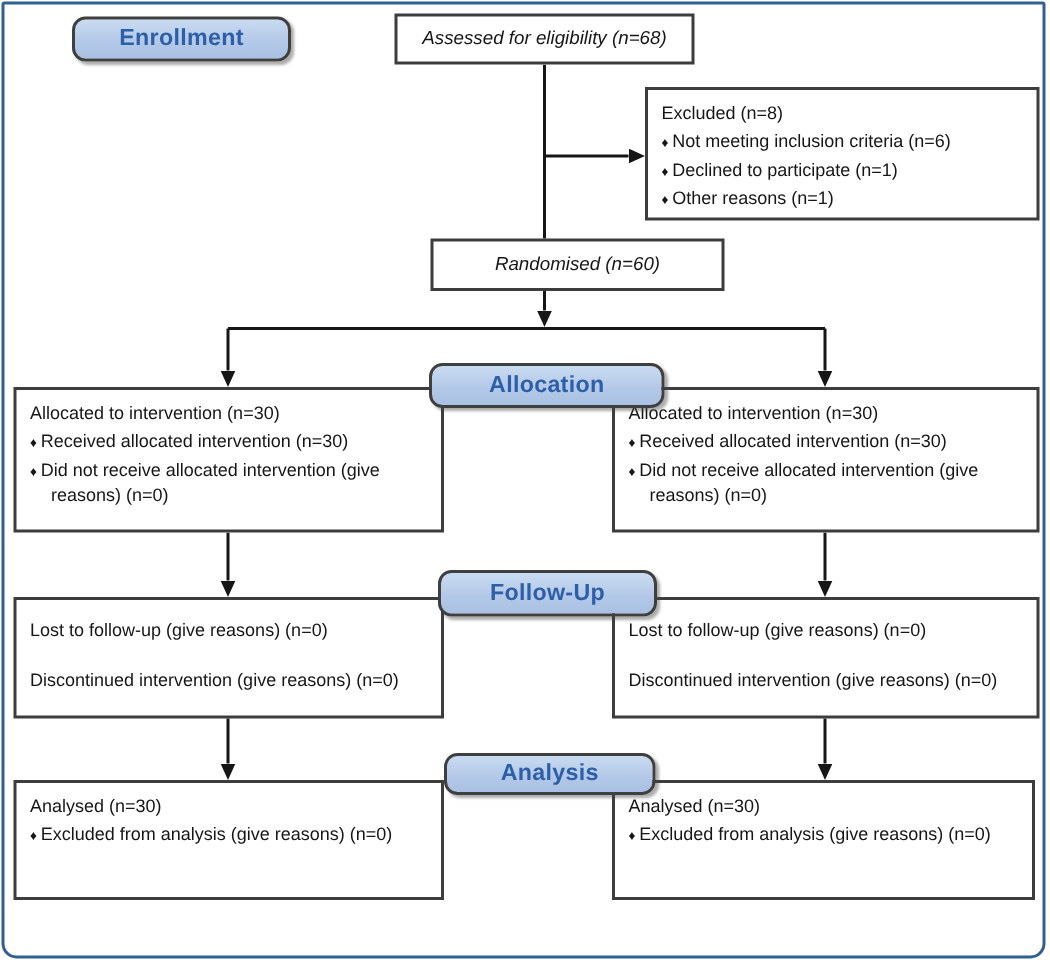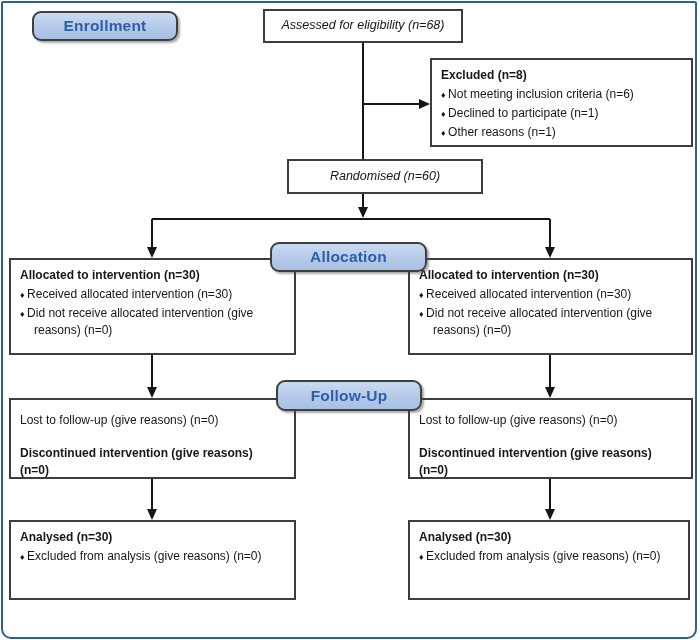--- a/index.html
+++ b/index.html
@@ -17,26 +17,26 @@
     position:absolute; background:#ffffff; border:2px solid #3d3d3d;
     box-sizing:border-box; font-size:12px; line-height:1.42; z-index:2;
   }
   .fbox.center { display:flex; align-items:center; justify-content:center; font-size:12.5px;font-style:italic; }
   .stage {
     position:absolute; z-index:5; box-sizing:border-box;
     background:linear-gradient(180deg,#c9dbf1 0%, #b4c9e8 55%, #a8c0e3 100%);
     border:2px solid #3f3f3f; border-radius:9px;
     box-shadow:2px 2px 2px rgba(70,70,70,0.45);
     color:#2d5fa9; font-size:15.5px; font-weight:bold; letter-spacing:0.2px;
-    display:flex; align-items:center; justify-content:center;
+    display:flex; align-items:center; justify-content:center;margin-left:16px;
   }
   .pad { padding:7px 9px; }
   .bl { padding-left:14px; text-indent:-14px; margin:2px 0 0 0; }
   .bl::before { content:"\2666\00a0"; font-size:9px; }
-  .title-line { margin:0;font-weight:bold; }
+  .title-line { margin:0; }
   .gap-line { margin:0 0 16px 0; }
   .caption {
     position:absolute; left:0; right:0; bottom:0; height:35px; z-index:6;
     background:#2a4b9b; color:#ffffff; display:flex; align-items:center;
     padding-left:9px; font-size:16px; white-space:pre;
   }
   .caption .b { font-weight:bold; }
 </style>
 </head>
 <body>
@@ -64,20 +64,21 @@
     <line x1="149" y1="352" x2="149" y2="384" stroke="#161616" stroke-width="2" marker-end="url(#ah)"></line>
     <line x1="547" y1="352" x2="547" y2="384" stroke="#161616" stroke-width="2" marker-end="url(#ah)"></line>
 
     <line x1="149" y1="475" x2="149" y2="506" stroke="#161616" stroke-width="2" marker-end="url(#ah)"></line>
     <line x1="547" y1="475" x2="547" y2="506" stroke="#161616" stroke-width="2" marker-end="url(#ah)"></line>
   </svg>
 
   <div class="stage" style="left:29px; top:8px; width:146px; height:30px;">Enrollment</div>
   <div class="stage" style="left:273px; top:377px; width:146px; height:31px;">Follow-Up</div>
   <div class="stage" style="left:267px; top:239px; width:157px; height:30px;">Allocation</div>
+  <div class="stage" style="left:277px; top:499px; width:141px; height:28px;">Analysis</div>
 
   <div class="fbox center" style="left:260px; top:6px; width:200px; height:34px;">Assessed for eligibility (n=68)</div>
 
   <div class="fbox pad" style="left:427px; top:55px; width:263px; height:89px;">
     <p class="title-line">Excluded (n=8)</p>
     <p class="bl">Not meeting inclusion criteria (n=6)</p>
     <p class="bl">Declined to participate (n=1)</p>
     <p class="bl">Other reasons (n=1)</p>
   </div>
 

